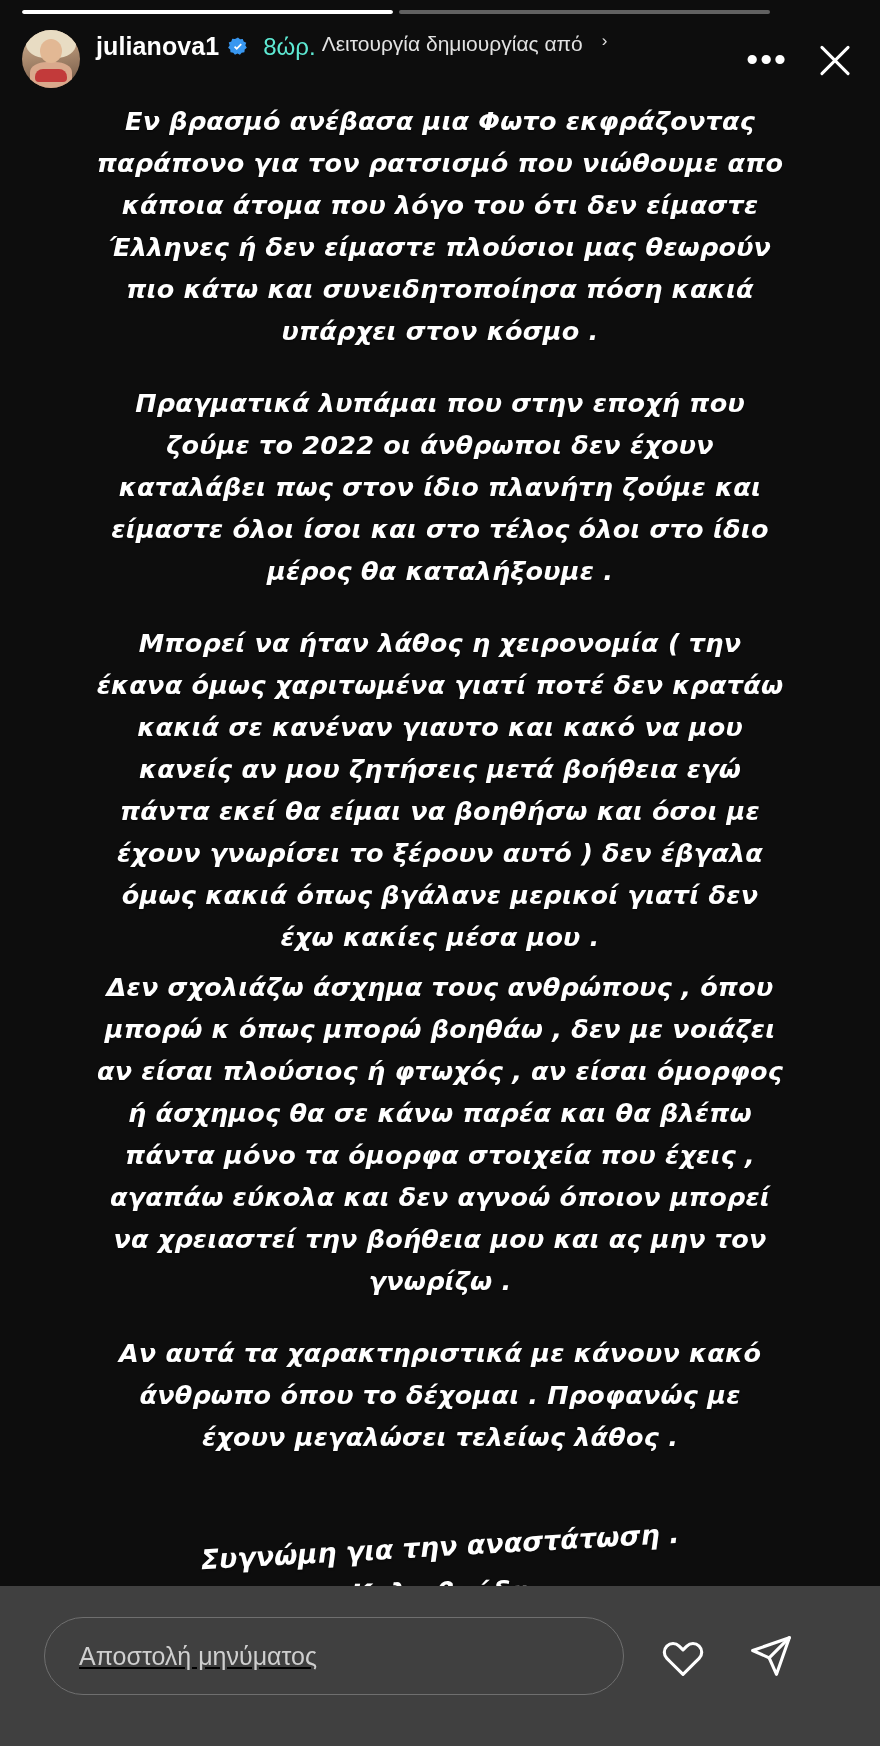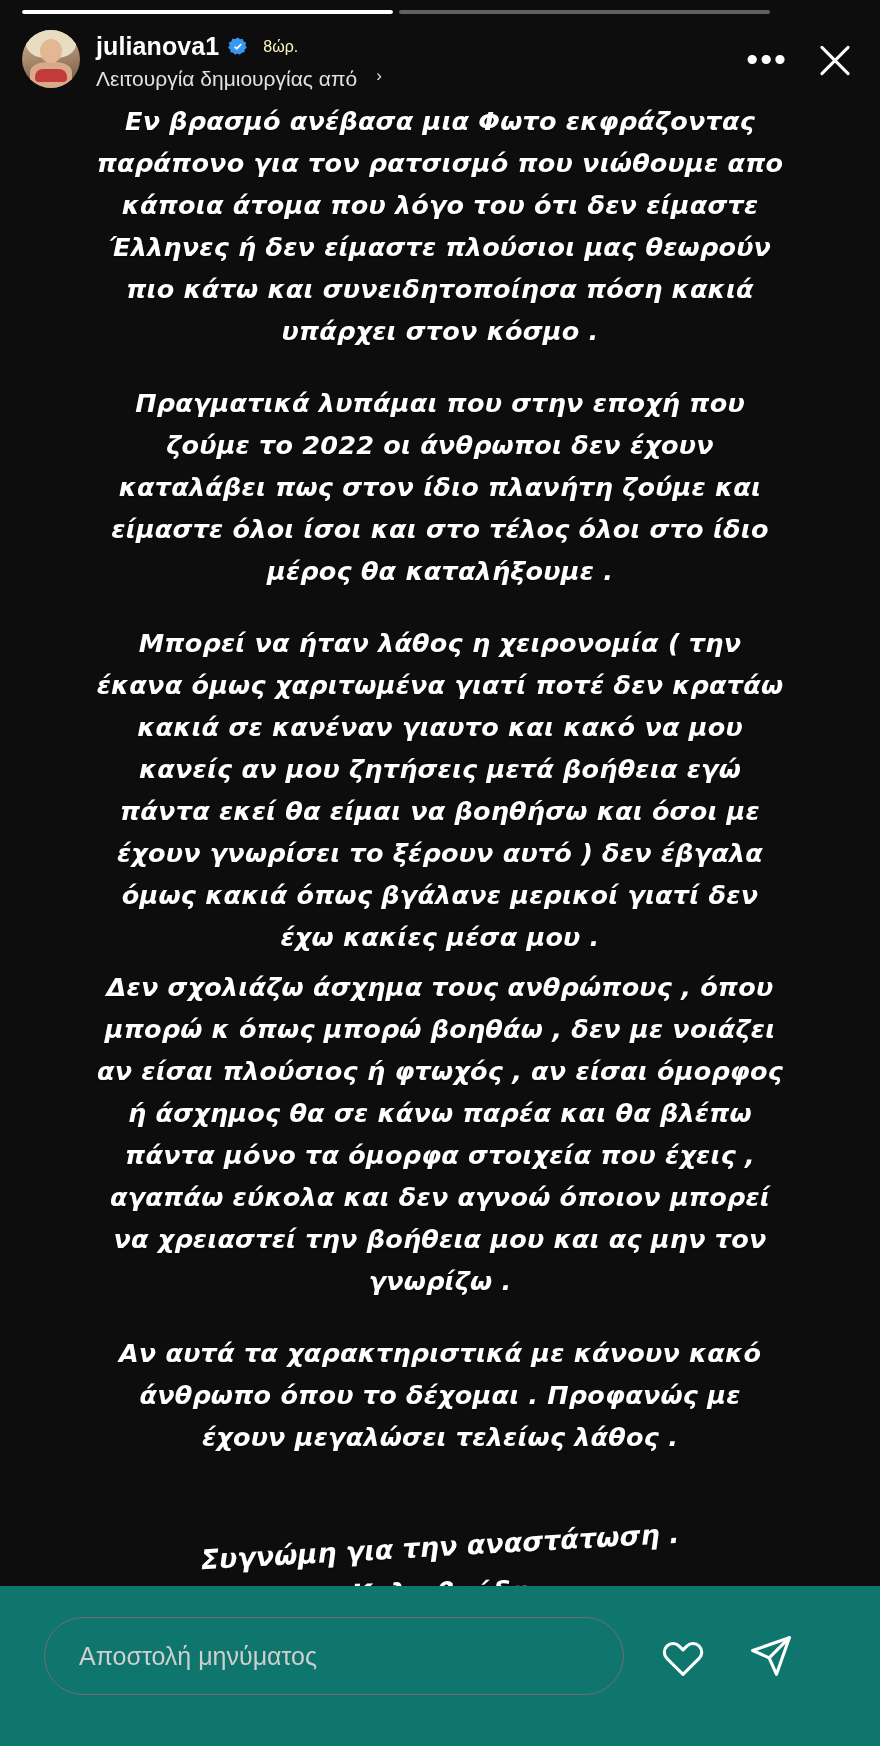--- a/index.html
+++ b/index.html
@@ -90,42 +90,42 @@
   .avatar .top {
     position: absolute;
     bottom: 6px; left: 13px;
     width: 32px; height: 13px;
     background: #c23a3a;
     border-radius: 8px 8px 4px 4px;
   }
   .header-text {
     margin-left: 16px;
     display: flex;
-    flex-direction: column;
+    flex-direction: row;
     gap: 6px;
     padding-top: 2px;
   }
   .line1 {
     display: flex;
     align-items: center;
     gap: 8px;
   }
   .username {
     color: #fff;
     font-size: 25px;
     font-weight: 600;
     letter-spacing: .1px;
   }
   .verified {
     width: 22px; height: 22px;
     display: inline-block;
   }
   .timestamp {
-    color: #fef9c3;
-    font-size: 16px;
+    color: #5eead4;
+    font-size: 24px;
     margin-left: 6px;
     font-weight: 400;
   }
   .line2 {
     display: flex;
     align-items: flex-start;
     gap: 19px;
     color: #e2e2e2;
     font-size: 21px;
   }
@@ -205,22 +205,23 @@
 
   
   .footer {
     position: absolute;
     left: 0; right: 0; bottom: 0;
     height: 160px;
     display: flex;
     align-items: center;
     padding: 0 34px 20px 44px;
     box-sizing: border-box;
-    background: #0f766e;
+    background: #404040;
     gap: 30px;
+    text-decoration: underline;
   }
   .msg-box {
     flex: 1;
     height: 78px;
     border: 1.6px solid #6f6f6f;
     border-radius: 40px;
     display: flex;
     align-items: center;
     padding: 0 34px;
     box-sizing: border-box;

